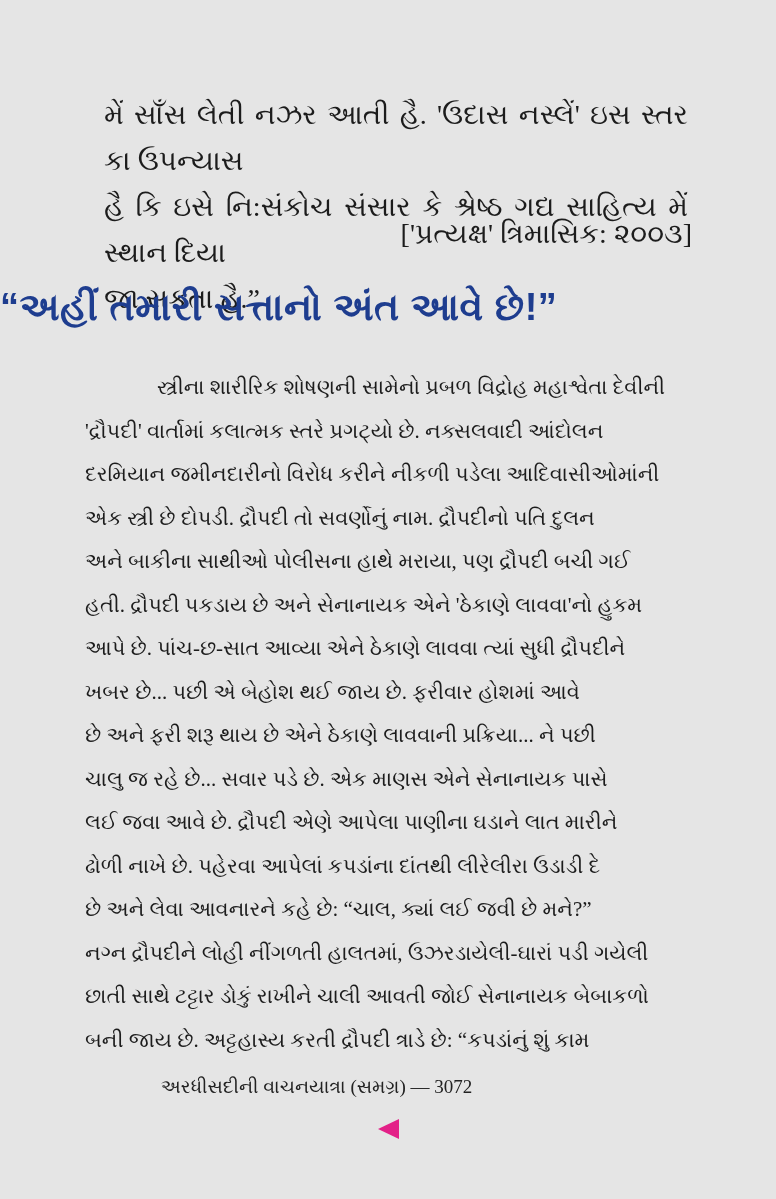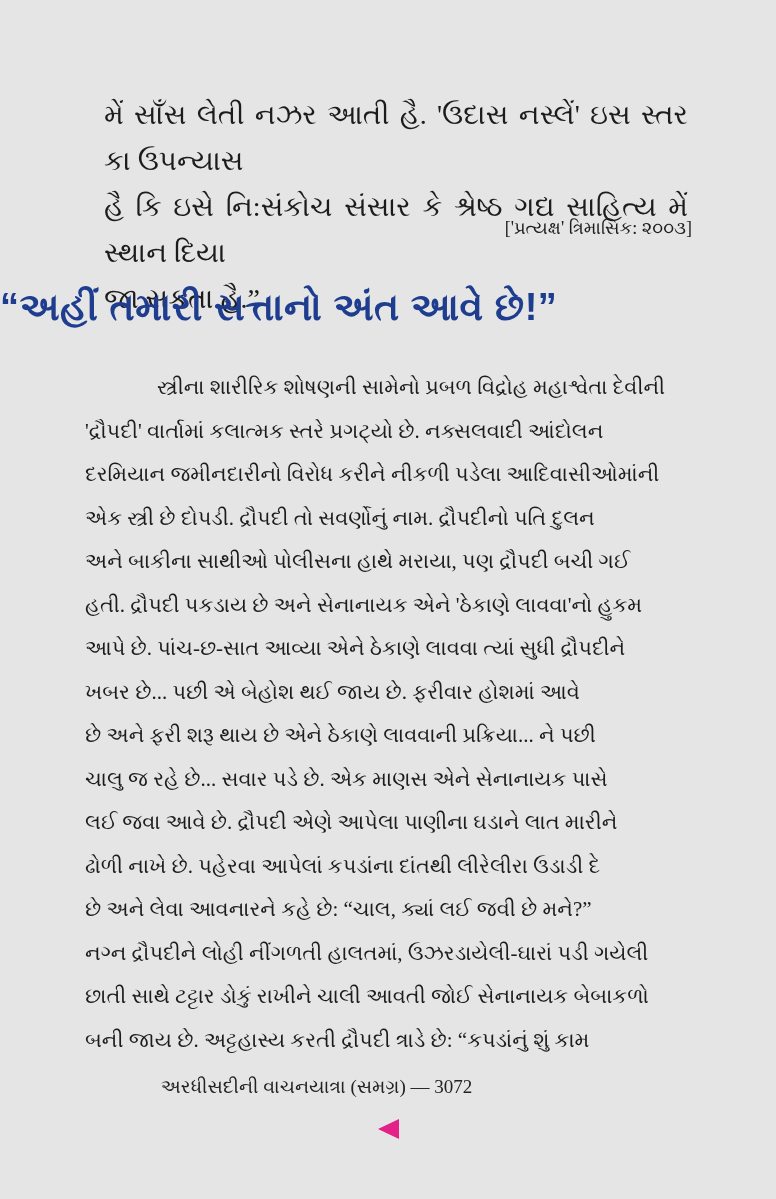--- a/index.html
+++ b/index.html
@@ -27,21 +27,21 @@
     white-space: pre-line;
     text-align: justify;
     color: #1c1c1c;
   }
   .attribution {
     position: absolute;
     top: 218px;
     left: 104px;
     right: 84px;
     text-align: right;
-    font-size: 18px;
+    font-size: 28px;
     color: #1c1c1c;
   }
   .heading {
     position: absolute;
     top: 286px;
     left: 0;
     width: 748px;
     text-align: left;
     font-size: 38px;
     font-weight: bold;

